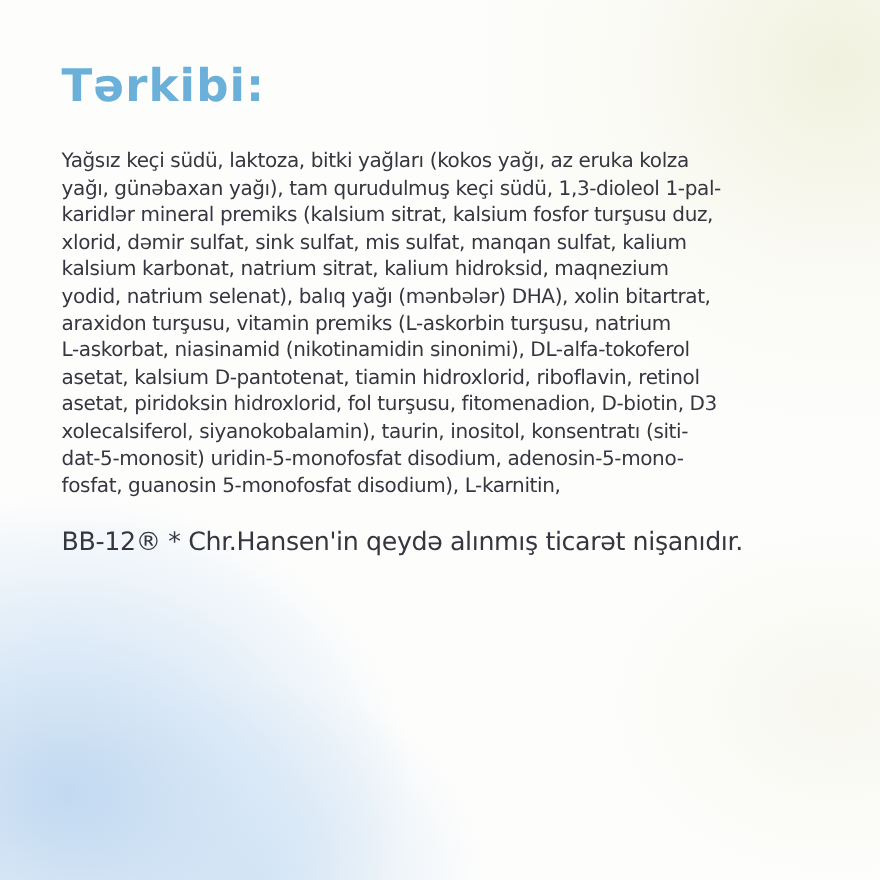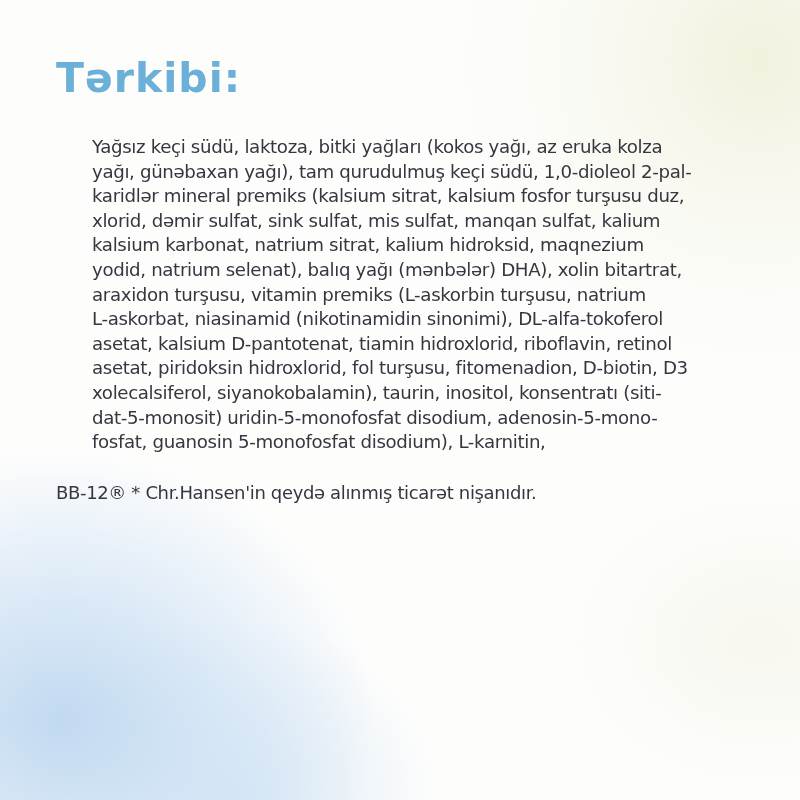--- a/index.html
+++ b/index.html
@@ -43,43 +43,42 @@
       margin-top: 37px;
       font-family: "DejaVu Sans", sans-serif;
       font-size: 18.2px;
       line-height: 24.6px;
       color: #363640;
       letter-spacing: -0.35px;
     }
     .line {
       display: block;
       white-space: nowrap;
-      margin-left: 36px;
     }
     .note {
       margin-top: 26px;
       font-family: "DejaVu Sans", sans-serif;
-      font-size: 18px;
+      font-size: 23px;
       line-height: 24px;
       color: #363640;
       letter-spacing: -0.35px;
       white-space: nowrap;
     }
   </style>
 </head>
 <body>
 
 <div class="bg"></div>
 
 <div class="content">
   <h1 class="title">Tərkibi:</h1>
 
   <div class="body-text">
     <span class="line">Yağsız keçi südü, laktoza, bitki yağları (kokos yağı, az eruka kolza</span>
-    <span class="line">yağı, günəbaxan yağı), tam qurudulmuş keçi südü, 1,0-dioleol 2-pal-</span>
+    <span class="line">yağı, günəbaxan yağı), tam qurudulmuş keçi südü, 1,3-dioleol 1-pal-</span>
     <span class="line">karidlər mineral premiks (kalsium sitrat, kalsium fosfor turşusu duz,</span>
     <span class="line">xlorid, dəmir sulfat, sink sulfat, mis sulfat, manqan sulfat, kalium</span>
     <span class="line">kalsium karbonat, natrium sitrat, kalium hidroksid, maqnezium</span>
     <span class="line">yodid, natrium selenat), balıq yağı (mənbələr) DHA), xolin bitartrat,</span>
     <span class="line">araxidon turşusu, vitamin premiks (L-askorbin turşusu, natrium</span>
     <span class="line">L-askorbat, niasinamid (nikotinamidin sinonimi), DL-alfa-tokoferol</span>
     <span class="line">asetat, kalsium D-pantotenat, tiamin hidroxlorid, riboflavin, retinol</span>
     <span class="line">asetat, piridoksin hidroxlorid, fol turşusu, fitomenadion, D-biotin, D3</span>
     <span class="line">xolecalsiferol, siyanokobalamin), taurin, inositol, konsentratı (siti-</span>
     <span class="line">dat-5-monosit) uridin-5-monofosfat disodium, adenosin-5-mono-</span>

